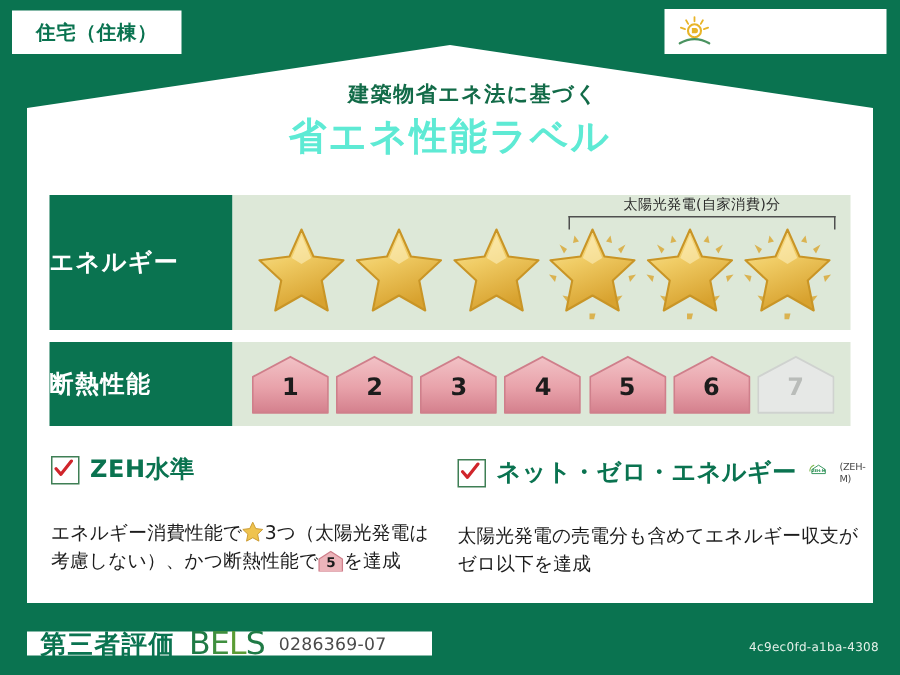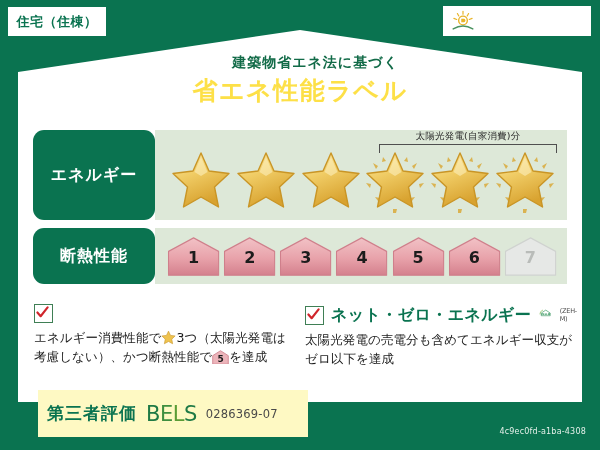--- a/index.html
+++ b/index.html
@@ -10,21 +10,21 @@
   }
   #label-root{
     position:relative;width:600px;height:450px;
     background:#0a7350;
     box-sizing:border-box;
   }
 
   
   .hdr-tag{
     position:absolute;left:8px;top:7px;
-    width:98px;height:29px;
+    width:113px;height:29px;
     background:#ffffff;
     display:flex;align-items:center;justify-content:center;
     color:#0a7350;font-weight:bold;font-size:13px;
     letter-spacing:.5px;
   }
   .hdr-badge{
     position:absolute;right:9px;top:6px;
     height:30px;min-width:148px;
     background:#ffffff;
     display:flex;align-items:center;
@@ -43,29 +43,29 @@
     -webkit-clip-path:polygon(0 42px,50% 0,100% 42px,100% 100%,0 100%);
     clip-path:polygon(0 42px,50% 0,100% 42px,100% 100%,0 100%);
   }
 
   .title-sm{
     position:absolute;left:0;right:0;top:54px;text-align:center;
     color:#126b48;font-size:14px;font-weight:bold;letter-spacing:1px;margin-left:31px;
   }
   .title-lg{
     position:absolute;left:0;right:0;top:74px;text-align:center;
-    color:#fde047;font-size:25px;font-weight:bold;letter-spacing:1.5px;
+    color:#5eead4;font-size:25px;font-weight:bold;letter-spacing:1.5px;
   }
 
   
   .row{position:absolute;display:flex;align-items:stretch;}
   .row-key{
     background:#0a7350;color:#fff;font-weight:bold;
-    display:flex;flex-direction:column;align-items:center;justify-content:center;
-    line-height:1.25;letter-spacing:1px;border-radius:11px;
+    display:flex;flex-direction:column;justify-content:center;
+    line-height:1.25;letter-spacing:1px;
   }
   .row-val{background:#dde8d8;position:relative;flex:1;}
 
   #row-energy{left:33px;top:130px;width:534px;height:90px;}
   #row-energy .row-key{width:122px;font-size:16px;}
   #row-insul{left:33px;top:228px;width:534px;height:56px;}
   #row-insul .row-key{width:122px;font-size:16px;}
 
   
   .stars{
@@ -110,37 +110,37 @@
   .chk{
     width:17px;height:17px;border:1.4px solid #3f7f55;background:#fff;
     position:relative;flex:0 0 auto;
   }
   .chk svg{position:absolute;left:1px;top:1px;width:13px;height:13px;}
   .crit-title{
     color:#0a7350;font-size:16px;font-weight:bold;letter-spacing:.4px;
     white-space:nowrap;
   }
   .crit-body{
-    margin-top:4px;font-size:12.5px;color:#1c1c1c;line-height:1.55;
+    margin-top:21px;font-size:12.5px;color:#1c1c1c;line-height:1.55;
     letter-spacing:.1px;
   }
   .inline-star{display:inline-block;vertical-align:-3px;width:15px;height:15px;}
   .inline-house{display:inline-block;vertical-align:-3px;width:17px;height:15px;position:relative;}
   .inline-house .hn2{
     position:absolute;left:0;right:0;top:3px;text-align:center;
     font-size:9px;font-weight:bold;color:#1c1c1c;
   }
   .zehm-logo{display:inline-block;vertical-align:-8px;width:46px;height:26px;margin-left:1px;}
   .zehm-cap{font-size:6.5px;color:#4a4a4a;vertical-align:-6px;letter-spacing:-.2px;}
 
   
   .foot-left{
     position:absolute;left:18px;bottom:13px;
-    height:47px;min-width:270px;background:#fef9c3;
-    display:flex;align-items:center;padding:0 9px;box-sizing:border-box;gap:9px;margin-left:20px;
+    height:16px;min-width:270px;background:#ffffff;
+    display:flex;align-items:center;padding:0 9px;box-sizing:border-box;gap:9px;
   }
   .foot-left .jp{color:#0a7350;font-size:17px;font-weight:bold;letter-spacing:1px;}
   .foot-left .bels{font-size:21px;font-weight:normal;letter-spacing:-.5px;}
   .foot-left .bels .b1{color:#1f7a45;}
   .foot-left .bels .b2{color:#3f8f3f;}
   .foot-left .bels .b3{color:#5a9c35;}
   .foot-left .bels .b4{color:#1f7a45;}
   .foot-left .num{color:#4a4a4a;font-size:11.5px;letter-spacing:.2px;}
 
   .foot-right{
@@ -400,20 +400,21 @@
     </div>
   </div>
 
   <div class="crit" id="crit-zeh">
     <div class="crit-head">
       <span class="chk">
         <svg viewBox="0 0 14 14">
             <path d="M1.5 7 L5 11 L12.5 1.5" fill="none" stroke="#d0252b" stroke-width="2.3" stroke-linecap="round" stroke-linejoin="round"></path>
           </svg>
       </span>
+      <span class="crit-title">ZEH水準</span>
     </div>
     <div class="crit-body">
       <span>エネルギー消費性能で</span><span class="inline-star">
         <svg viewBox="0 0 24 24">
             <path d="M12 1.8 L15.2 8.6 L22.6 9.5 L17.2 14.6 L18.6 22 L12 18.4 L5.4 22 L6.8 14.6 L1.4 9.5 L8.8 8.6 Z" fill="#efc34f" stroke="#c9992e" stroke-width="1"></path>
           </svg>
       </span><span>3つ（太陽光発電は考慮しない）、かつ断熱性能で</span><span class="inline-house">
         <svg viewBox="0 0 24 21">
             <path d="M1 8 L12 1 L23 8 L23 20 L1 20 Z" fill="#ecb4ba" stroke="#cf7f8b" stroke-width="1.2"></path>
           </svg>

